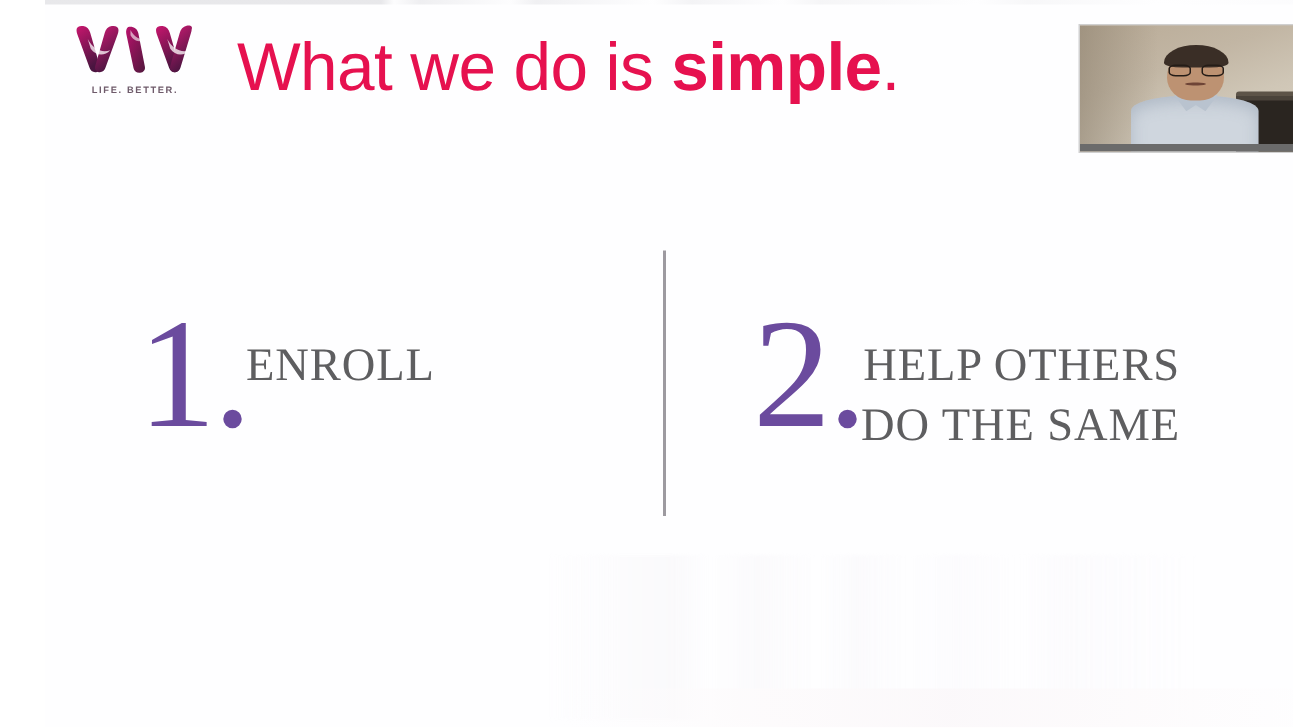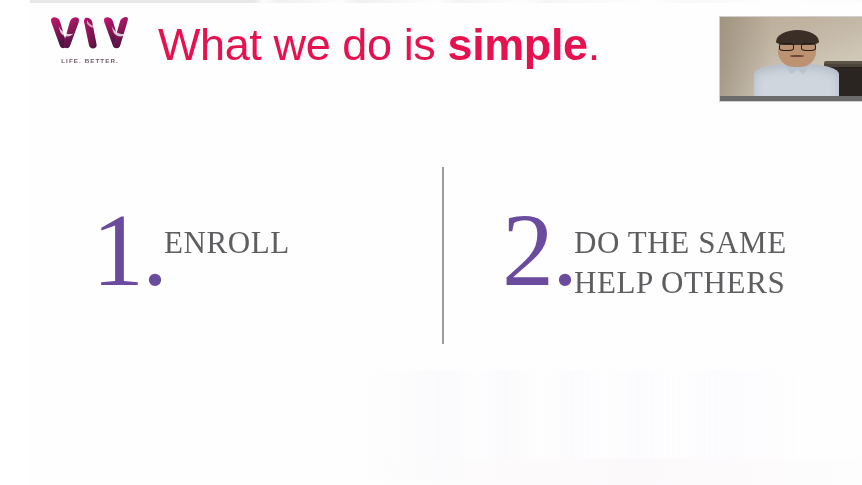--- a/index.html
+++ b/index.html
@@ -276,21 +276,21 @@
   .step-lines {
     font-family: "Liberation Serif", serif;
     color: #5e5e60;
     font-size: 31px;
     line-height: 40px;
     letter-spacing: 0.6px;
     margin-top: 73px;
     margin-left: -2px;
     white-space: nowrap;
   }
-  .step-line { display: block; }
+  .step-line { display: block; text-align: right; }
 
   .divider {
     position: absolute;
     left: 412px;
     top: 167px;
     width: 2px;
     height: 177px;
     background: #9d9aa0;
   }
 </style>
@@ -357,22 +357,22 @@
     <div class="step step-1">
       <span class="step-number">1.</span>
       <span class="step-lines">
         <span class="step-line">ENROLL</span>
       </span>
     </div>
 
     <div class="step step-2">
       <span class="step-number">2.</span>
       <span class="step-lines">
+        <span class="step-line">HELP OTHERS</span>
         <span class="step-line">DO THE SAME</span>
-        <span class="step-line">HELP OTHERS</span>
       </span>
     </div>
 
   </div>
 
   <div class="divider"></div>
 
 </div>
 
 </body></html>

